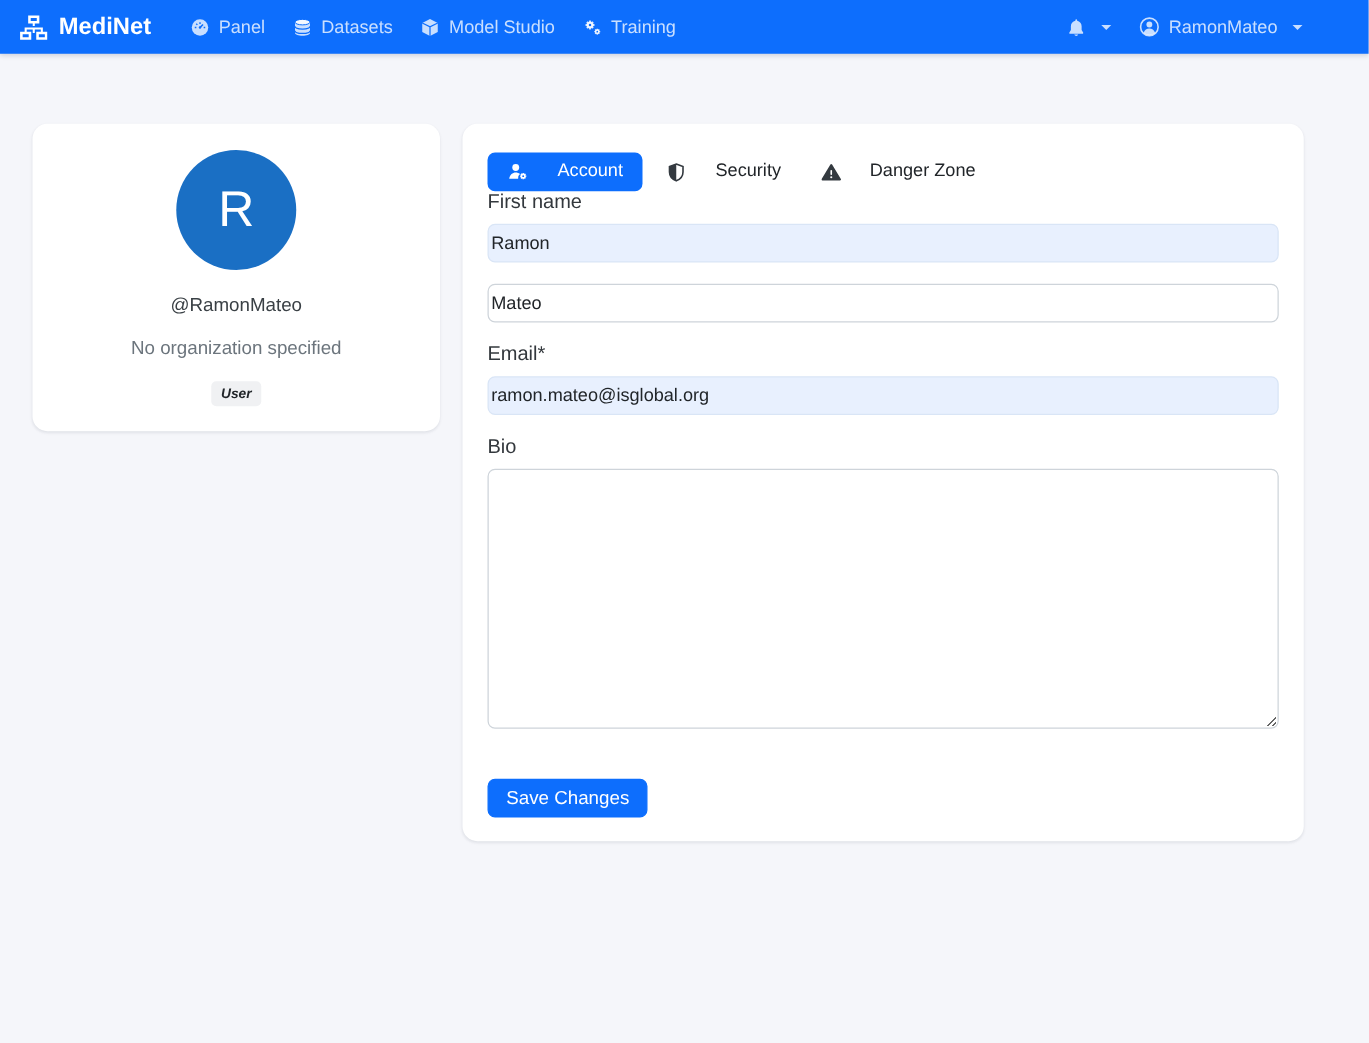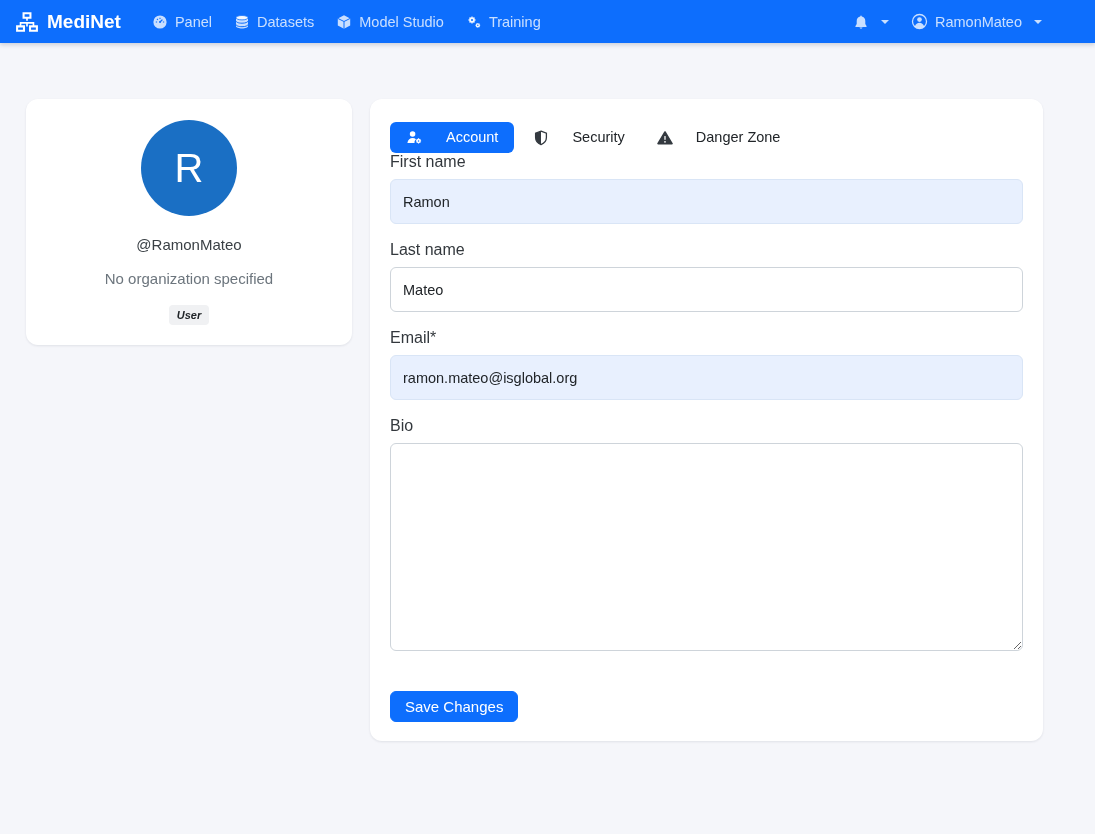--- a/index.html
+++ b/index.html
@@ -106,21 +106,21 @@
     font-size:17px;font-weight:700;color:var(--text);
     margin:35px 0 24px;
   }
   .form-group{margin-bottom:17px;}
   .form-label{
     display:block;font-size:16px;font-weight:400;color:var(--label);
     margin-bottom:8px;
   }
   .form-control{
     display:block;width:100%;
-    height:45px;padding:4px 12px;
+    height:31px;padding:4px 2px;
     font-family:inherit;font-size:14.5px;color:var(--text);
     background:#fff;border:1px solid var(--border);border-radius:6px;
     outline:none;
   }
   .form-control.autofill{
     background:var(--autofill-bg);
     border-color:var(--autofill-border);
   }
   textarea.form-control{
     height:208px;resize:both;padding:8px 12px;
@@ -272,21 +272,20 @@
       </button>
     </div>
 
 
     <div class="form-group">
       <label class="form-label">First name</label>
       <input class="form-control autofill" type="text" value="Ramon" style="">
     </div>
 
     <div class="form-group">
-      <label class="form-label">Last name</label>
       <input class="form-control" type="text" value="Mateo" style="">
     </div>
 
     <div class="form-group">
       <label class="form-label">Email*</label>
       <input class="form-control autofill" type="email" value="ramon.mateo@isglobal.org" style="">
     </div>
 
 
     <div class="form-group" style="margin-bottom:0;">

